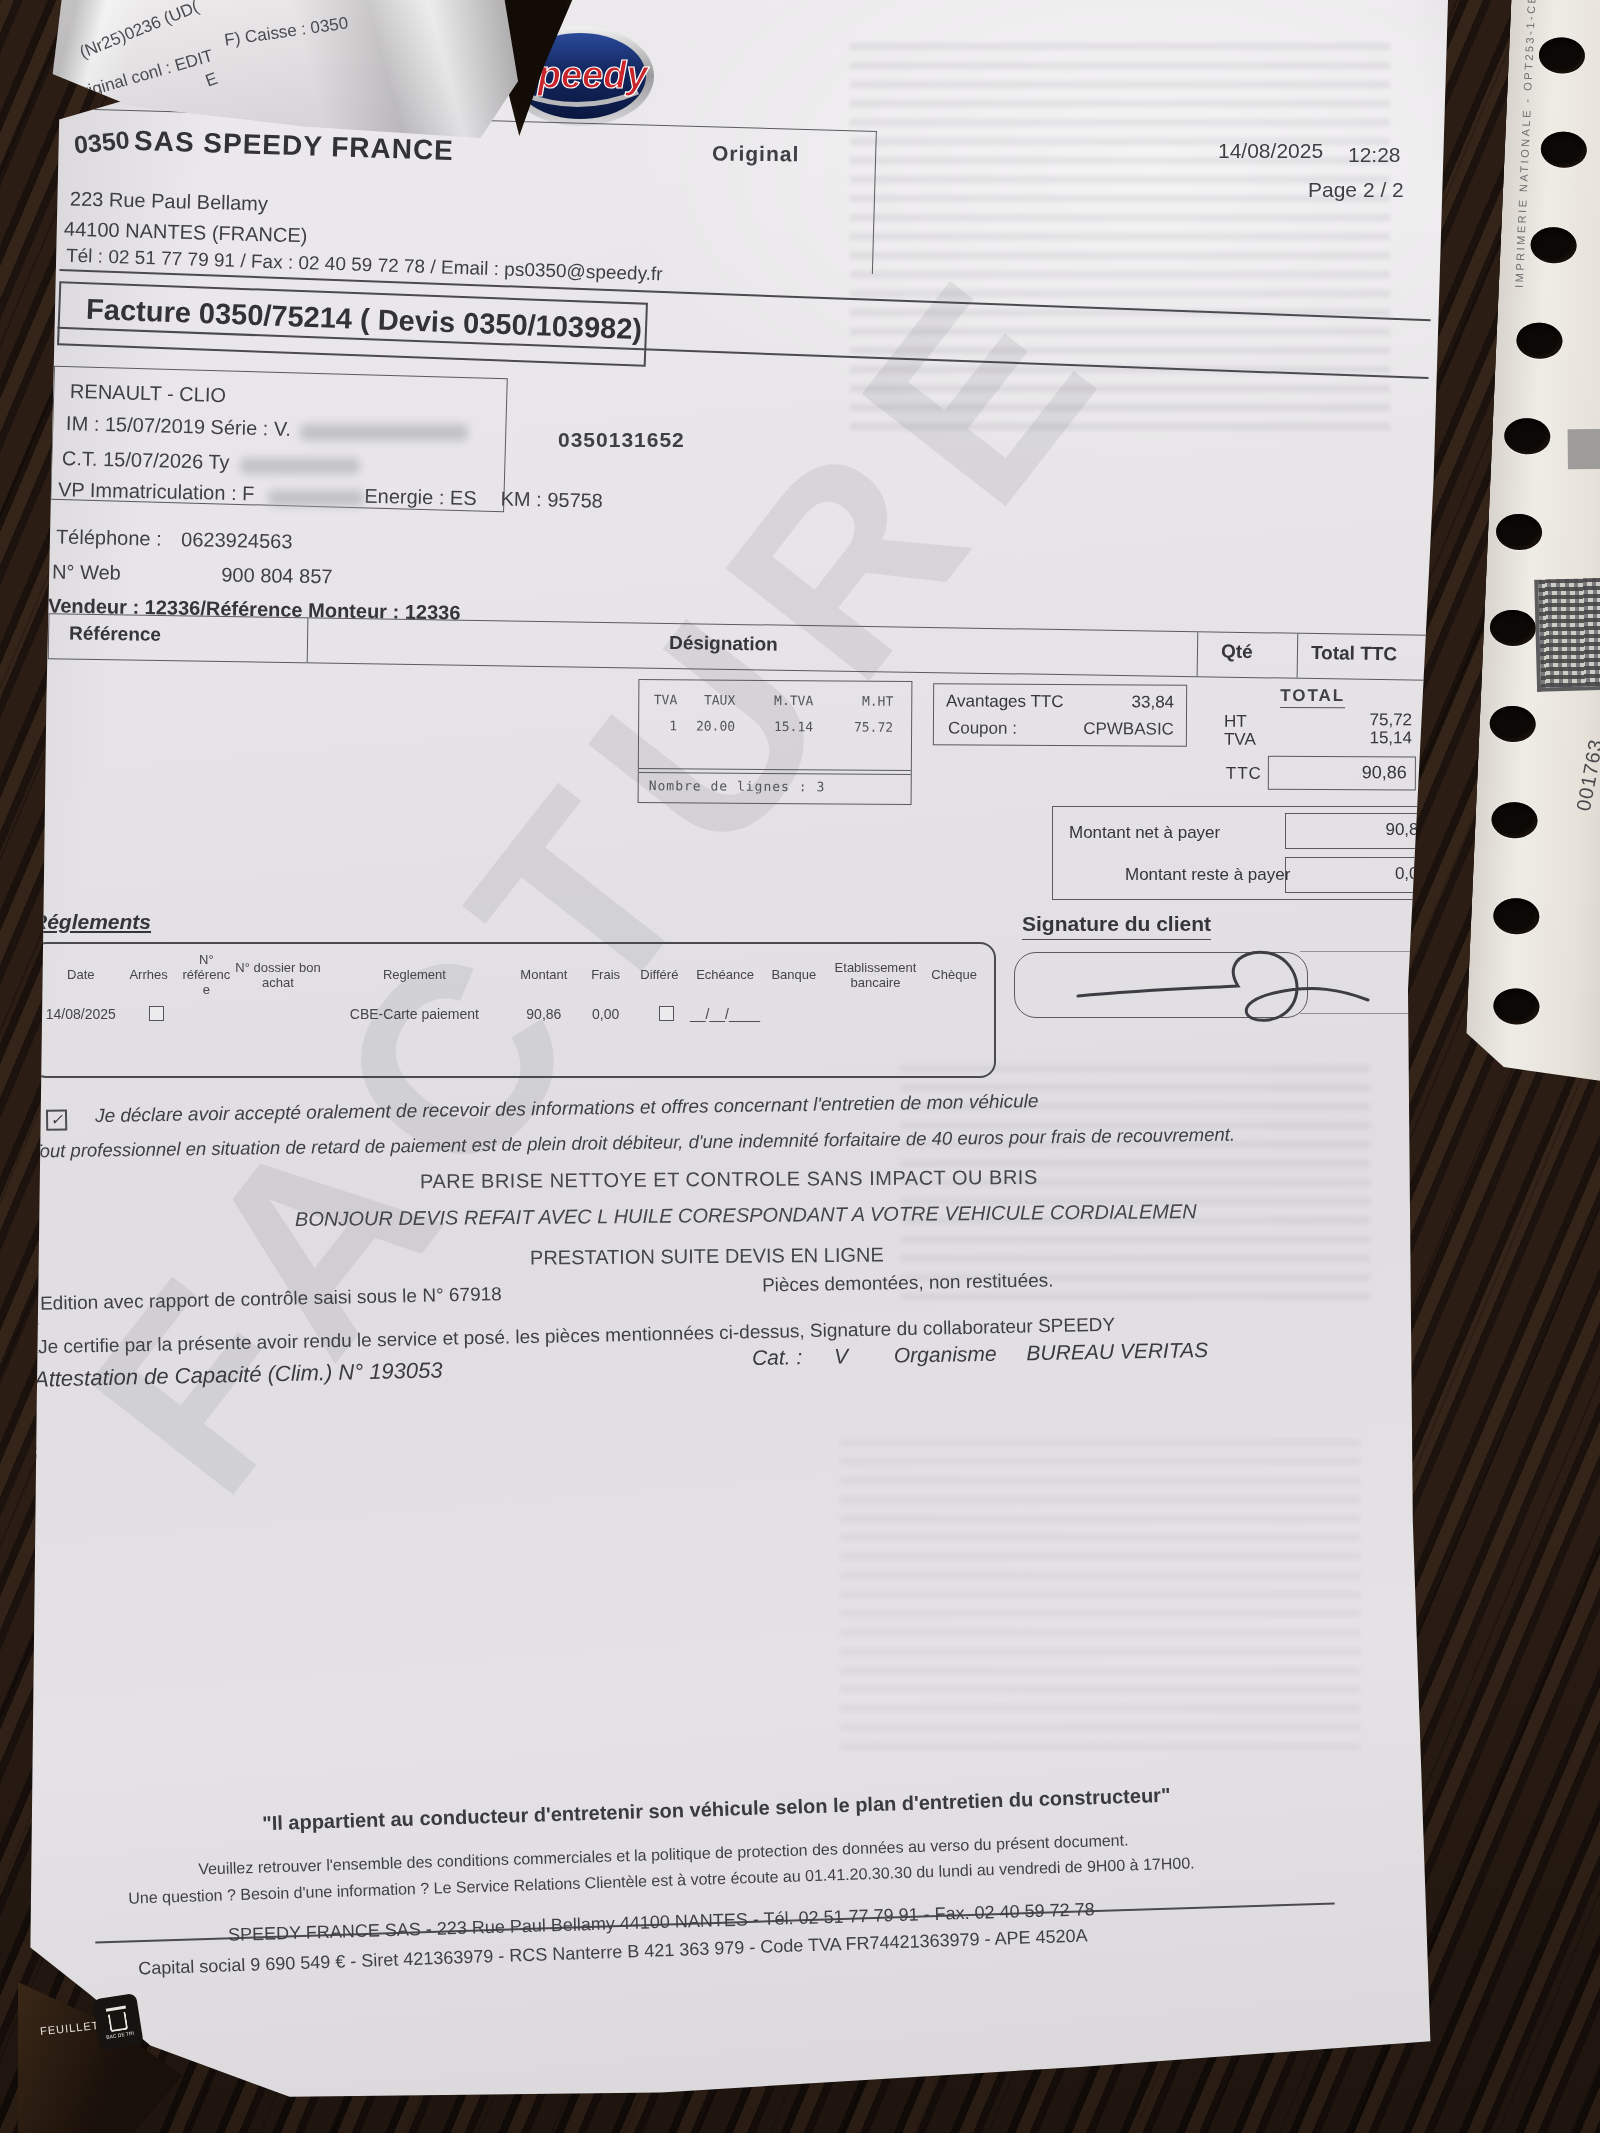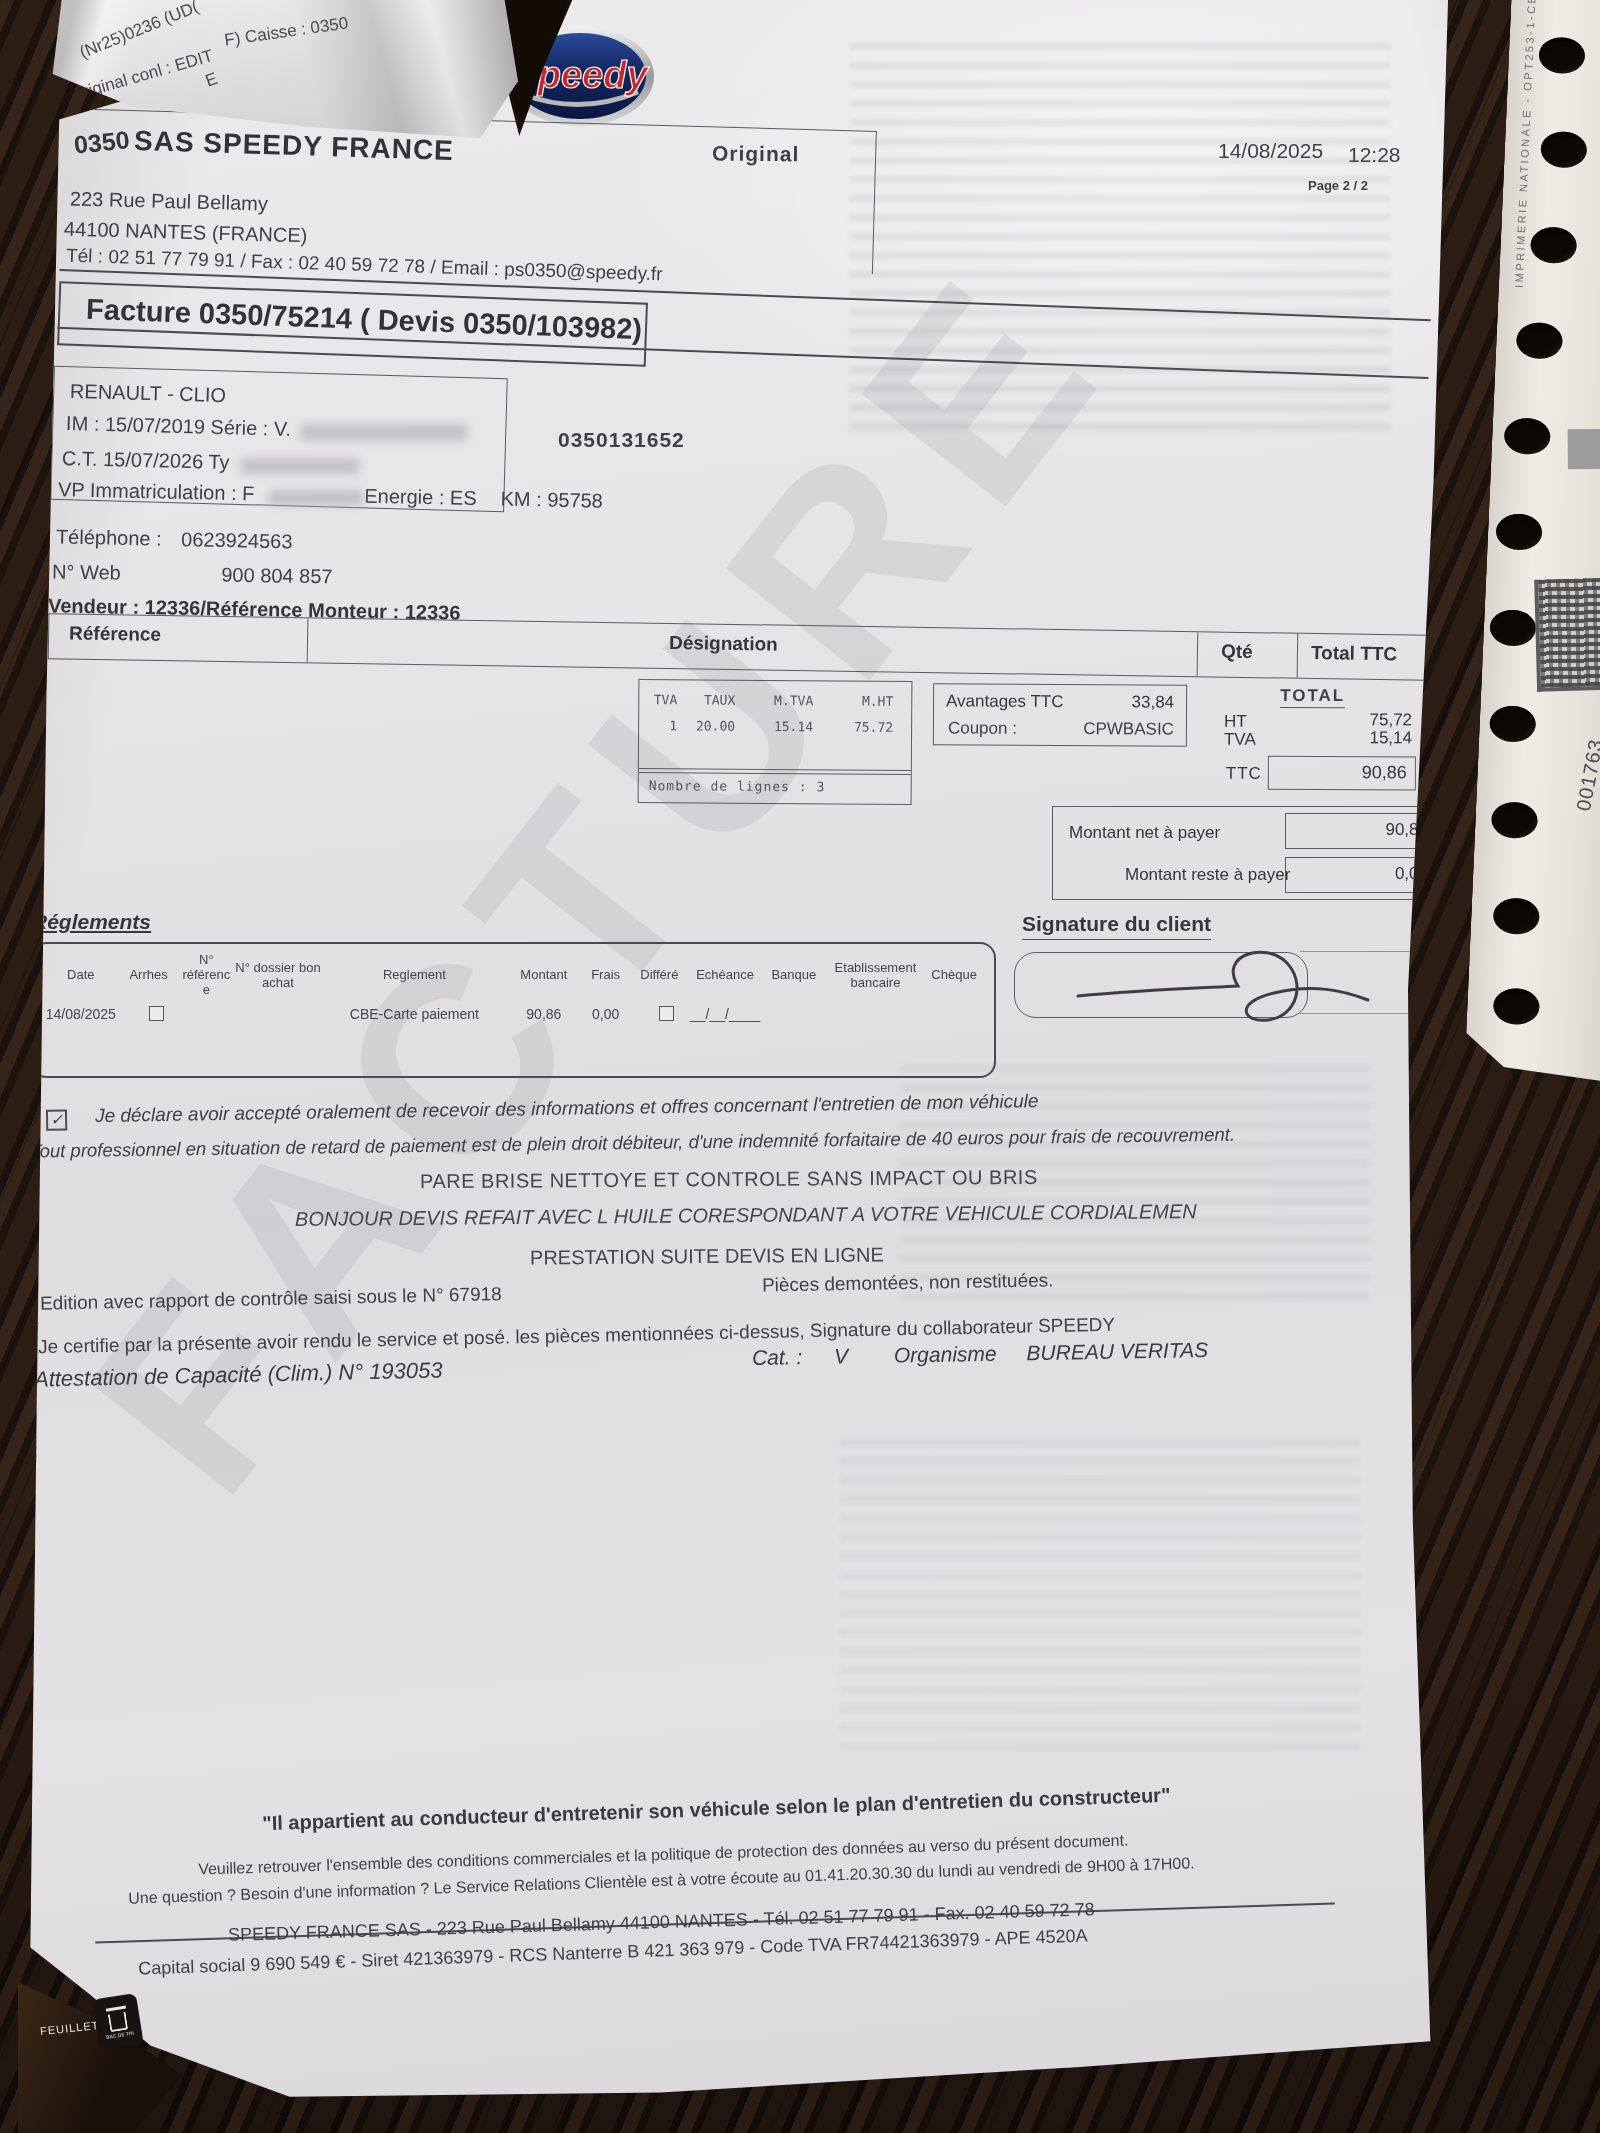--- a/index.html
+++ b/index.html
@@ -50,21 +50,21 @@
   
   .hdr-box{left:92px;top:120px;width:782px;height:142px;border-top:1.5px solid #5a5a60;border-right:1.5px solid #5a5a60;transform:rotate(1.6deg);}
   .store-code{left:74px;top:128px;font-size:25px;font-weight:bold;transform:rotate(-6deg);color:#35353a;}
   .company{left:134px;top:130px;font-size:28px;font-weight:bold;letter-spacing:1px;transform:rotate(1.8deg);color:#323237;}
   .addr1{left:70px;top:190px;font-size:20px;transform:rotate(1.5deg);}
   .addr2{left:64px;top:221px;font-size:20px;transform:rotate(1.6deg);}
   .contact-line{left:66px;top:254px;font-size:19px;transform:rotate(1.8deg);}
   .copy-type{left:712px;top:142px;font-size:21px;font-weight:bold;letter-spacing:1px;transform:rotate(.5deg);}
   .hdr-date{left:1218px;top:139px;font-size:21px;}
   .hdr-time{left:1348px;top:143px;font-size:21px;}
-  .hdr-page{left:1308px;top:178px;font-size:13px;font-weight:bold;}
+  .hdr-page{left:1308px;top:178px;font-size:21px;}
   
   .fact-band{left:58px;top:294px;width:1372px;height:56px;border-top:2px solid #4a4a50;border-bottom:2px solid #4a4a50;transform:rotate(2.1deg);}
   .fact-box{left:58px;top:292px;width:585px;height:60px;border:2px solid #4a4a50;transform:rotate(2.1deg);}
   .fact-title{left:86px;top:303px;font-size:29px;font-weight:bold;color:#323237;transform:rotate(2.1deg);white-space:nowrap;}
   
   .veh-box{left:52px;top:372px;width:452px;height:132px;border:1.5px solid #5a5a60;transform:rotate(1.6deg);}
   .veh-model{left:70px;top:382px;font-size:20px;transform:rotate(1.5deg);}
   .veh-im{left:66px;top:415px;font-size:20px;transform:rotate(1.5deg);}
   .veh-ct{left:62px;top:449px;font-size:20px;transform:rotate(1.4deg);}
   .veh-vp{left:58px;top:484px;font-size:20px;transform:rotate(1.2deg);white-space:nowrap;}

